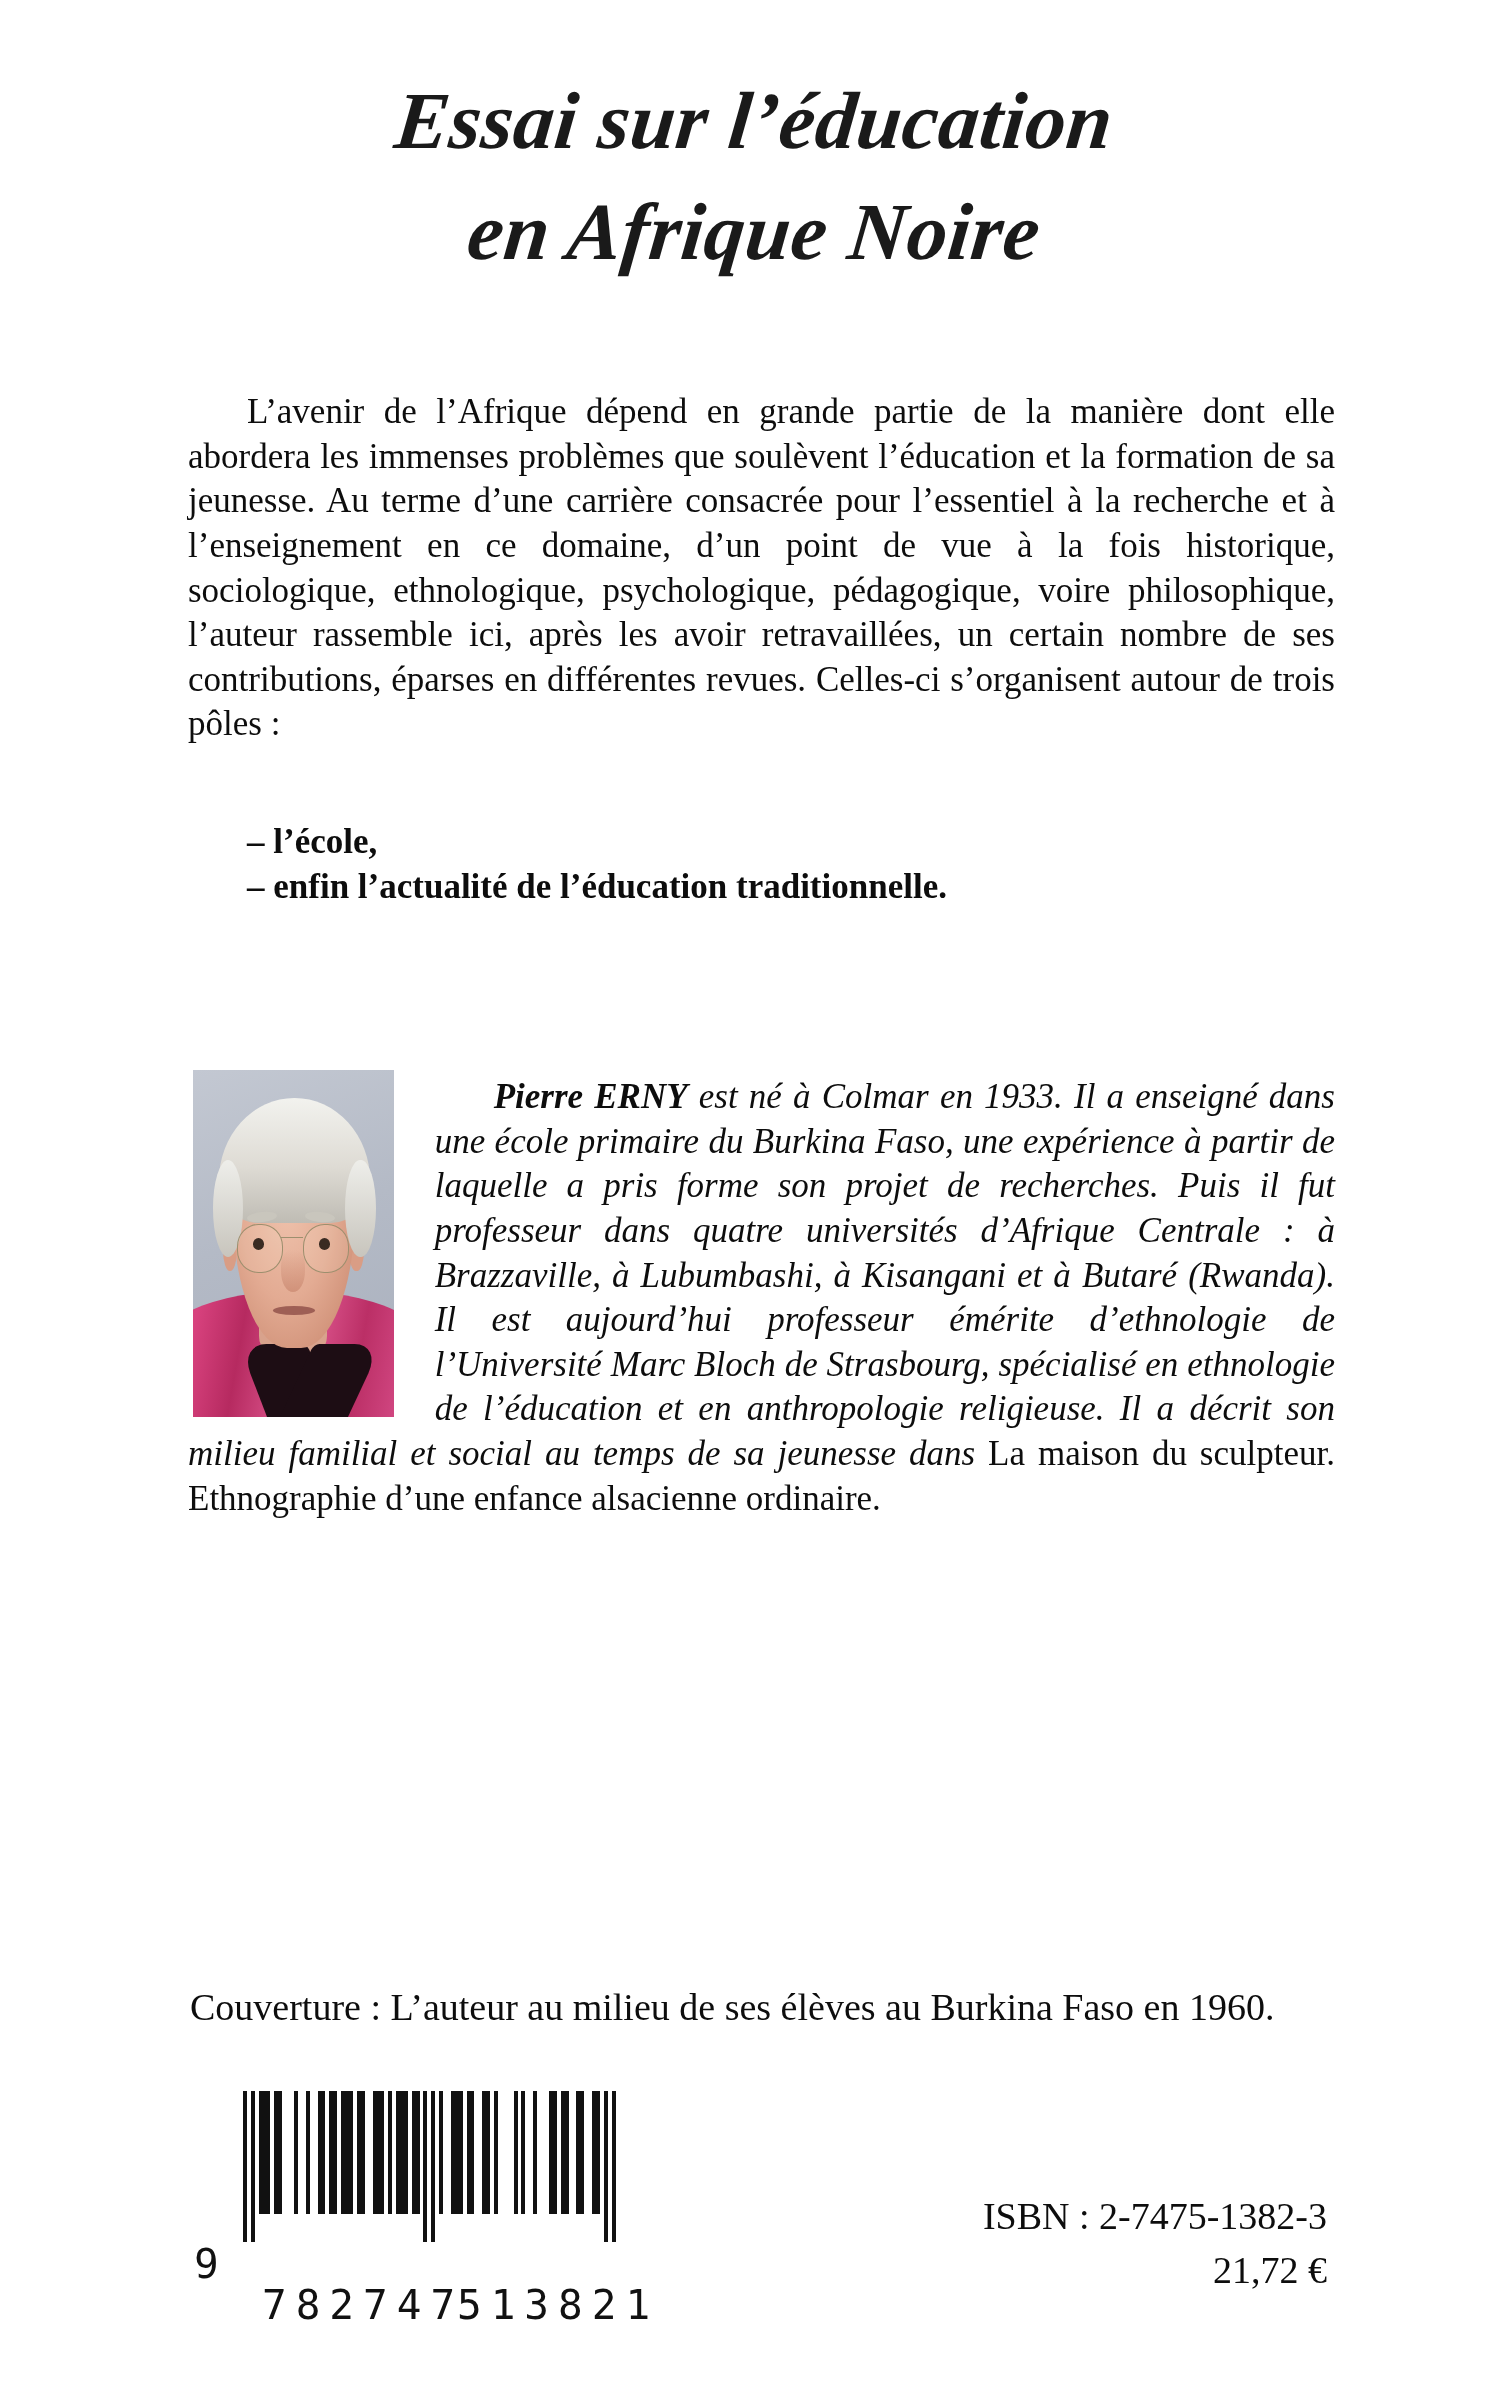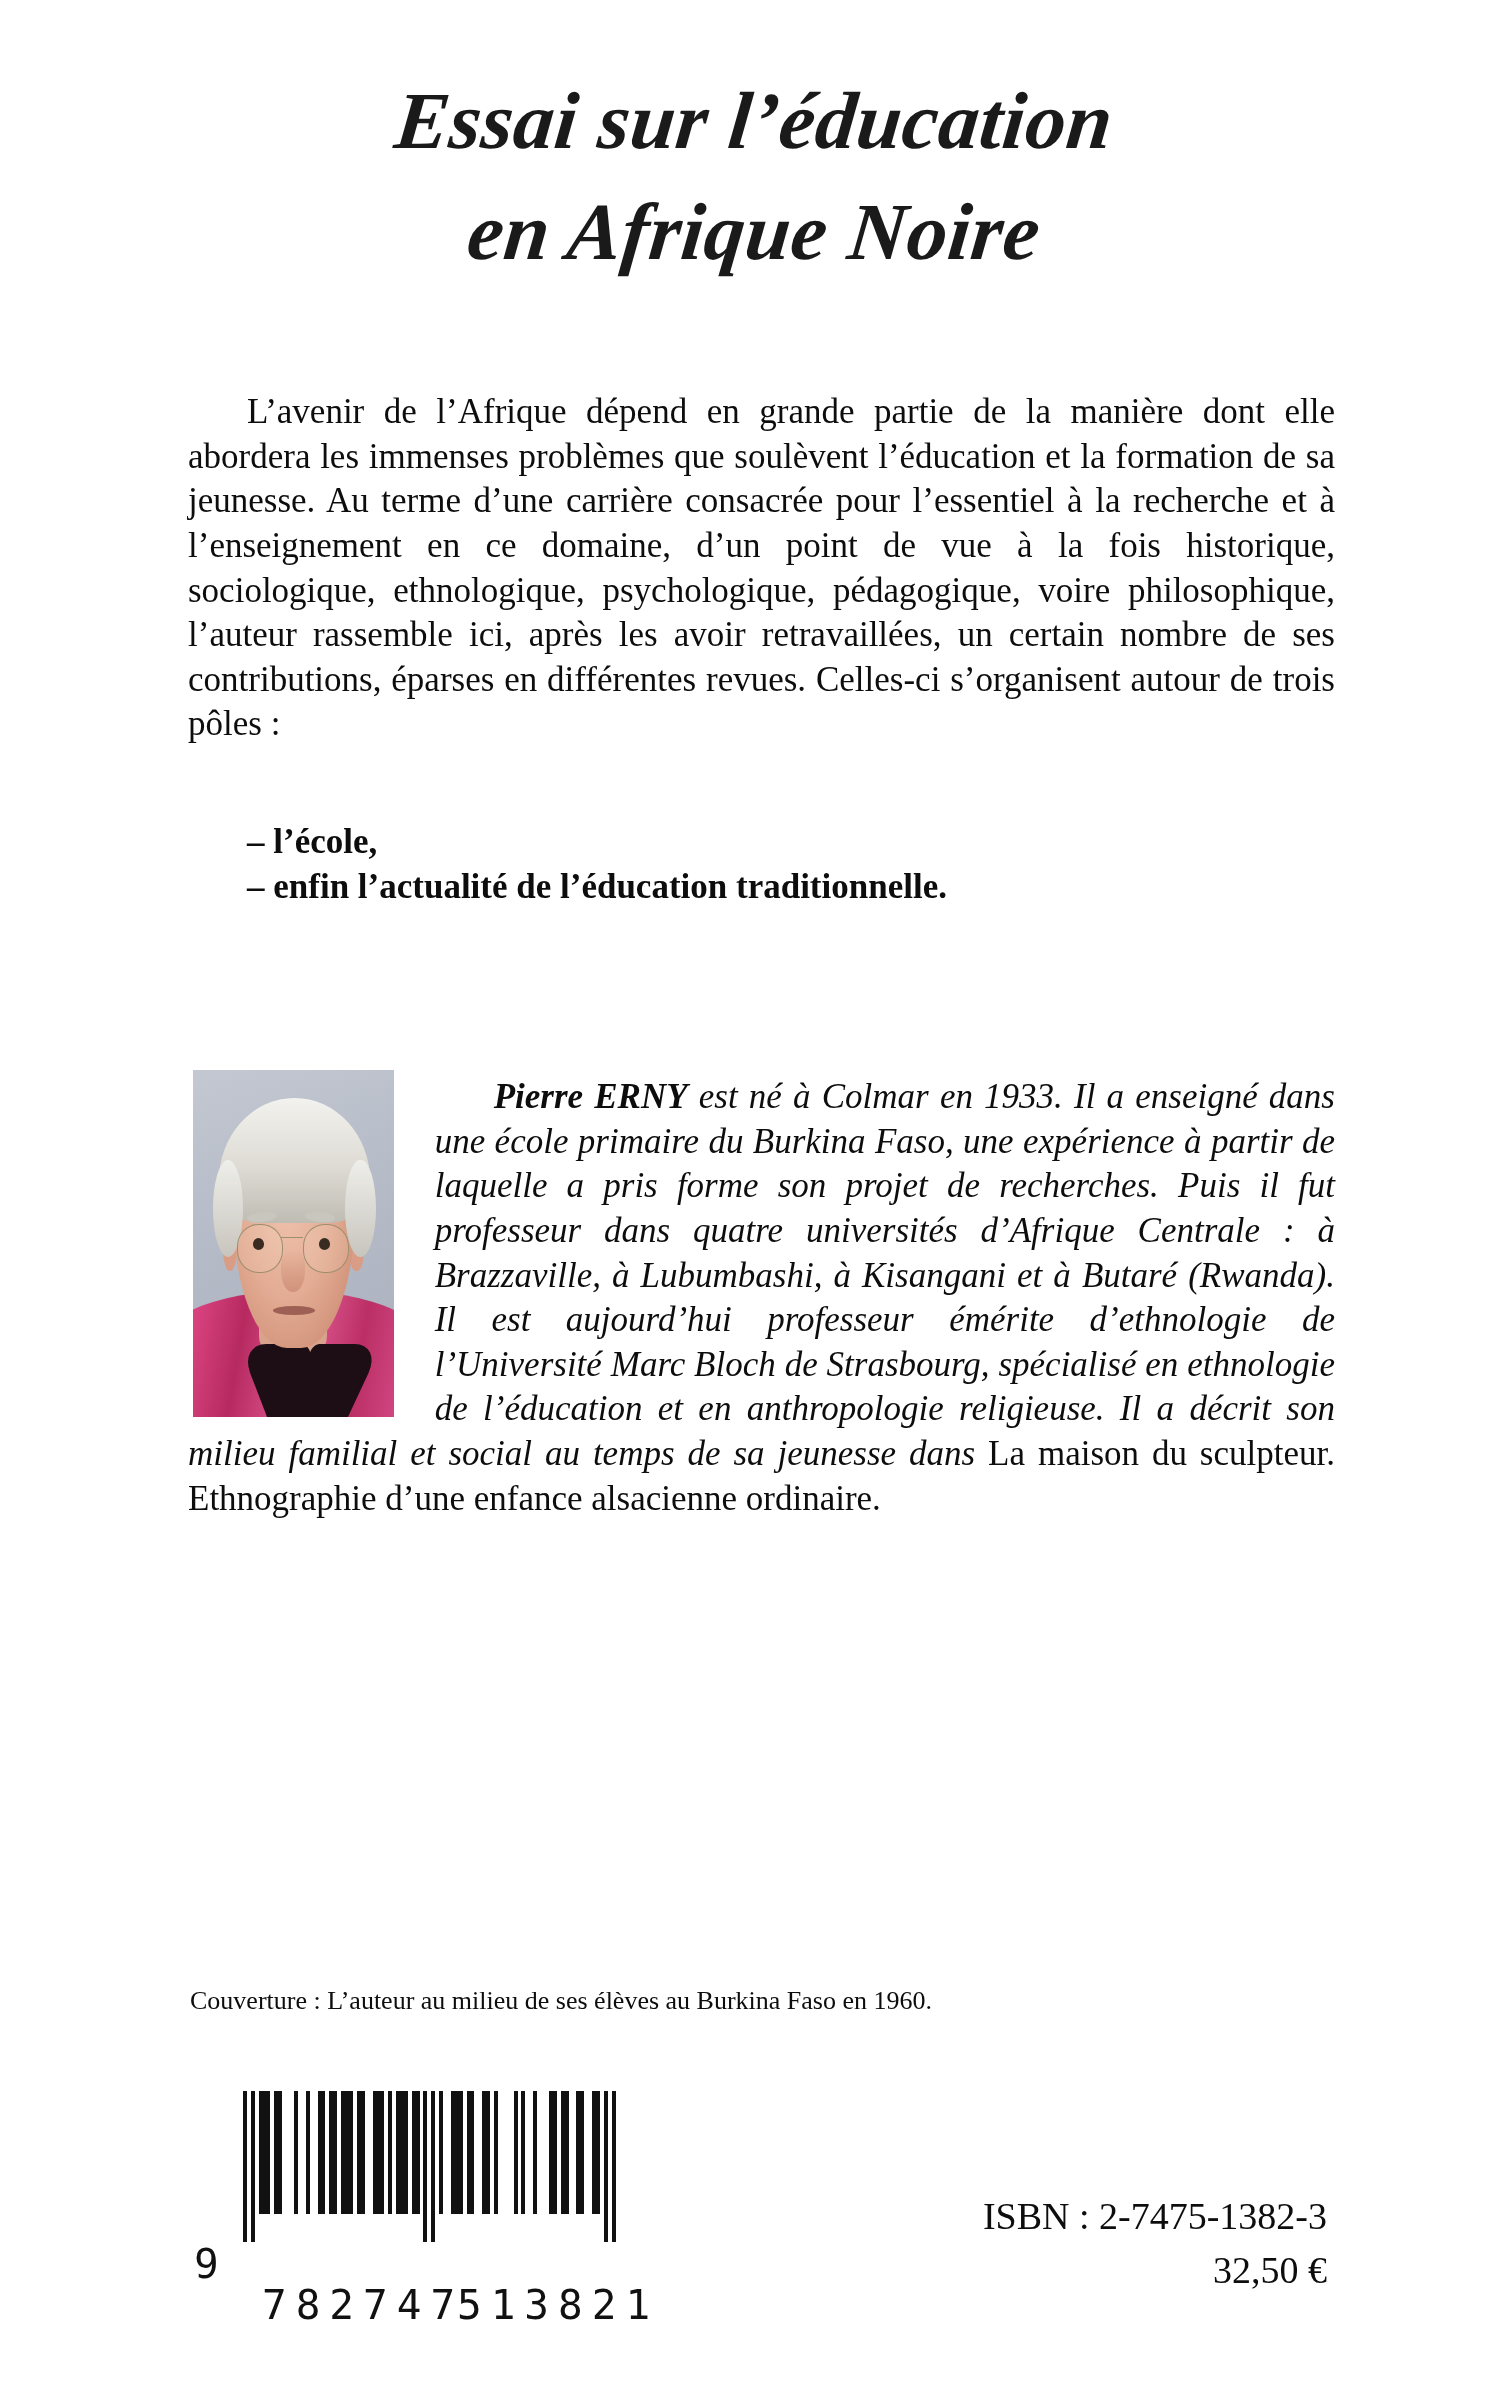--- a/index.html
+++ b/index.html
@@ -205,21 +205,21 @@
   }
   .bio p { margin: 0; text-indent: 59px; }
   .bio .name { font-weight: bold; font-style: italic; }
   .bio .roman { font-style: normal; }
 
   
   .cover-note {
     position: absolute;
     left: 190px;
     top: 1985px;
-    font-size: 26px;
+    font-size: 38px;
     line-height: 1.2;
     color: #0d0d0d;
     white-space: nowrap;
   }
 
   
   .barcode-wrap {
     position: absolute;
     left: 194px;
     top: 2091px;
@@ -404,14 +404,14 @@
       <i class="w" style="width: 3.9px;"></i>
       <i class="g" style="width: 3.9px;"></i>
     </div>
   <div class="barcode-digits">
     <span class="bc-left">782747</span>
     <span class="bc-right">513821</span>
   </div>
 </div>
 
 <div class="isbn">ISBN : 2-7475-1382-3</div>
-<div class="price">32,50 €</div>
+<div class="price">21,72 €</div>
 
 
 </body></html>

